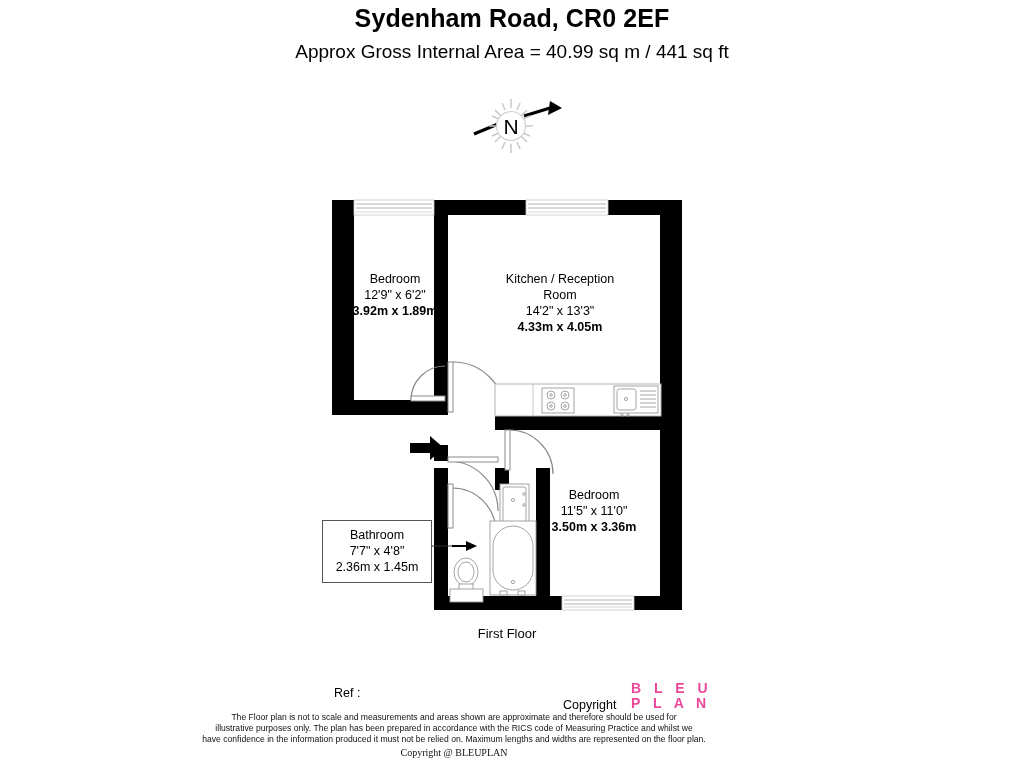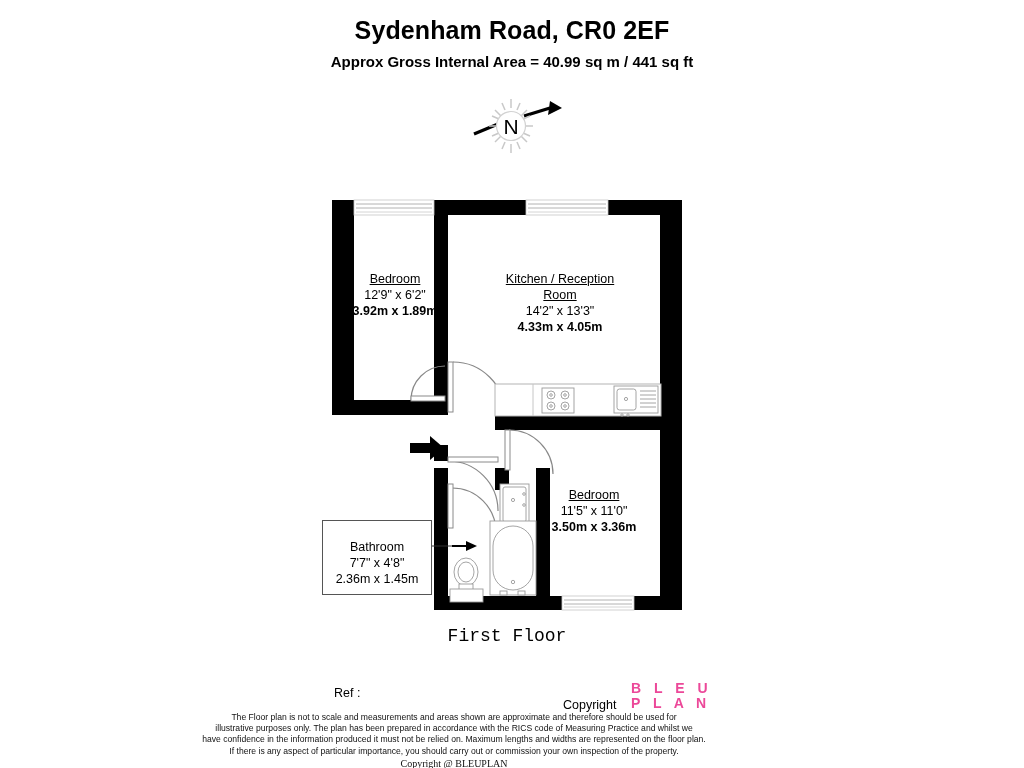--- a/index.html
+++ b/index.html
@@ -20,30 +20,30 @@
   
   .header {
     position: absolute;
     left: 0;
     top: 0;
     width: 1024px;
     text-align: center;
   }
   .plan-title {
     margin: 0;
-    padding-top: 16px;
+    padding-top: 4px;
     font-size: 25px;
     font-weight: bold;
     letter-spacing: 0.1px;
   }
   .plan-subtitle {
     margin: 0;
     padding-top: 8px;
-    font-size: 15px;
-    font-weight: bold;
+    font-size: 19px;
+    font-weight: normal;
   }
 
   
   .compass {
     position: absolute;
     left: 462px;
     top: 92px;
     width: 106px;
     height: 66px;
   }
@@ -59,51 +59,50 @@
   }
 
   
   .room-label {
     position: absolute;
     text-align: center;
     font-size: 12.5px;
     line-height: 16px;
     white-space: nowrap;
   }
-  .room-label .rl-name { display: block; text-decoration: underline; }
+  .room-label .rl-name { display: block; }
   .room-label .rl-imp  { display: block; }
   .room-label .rl-met  { display: block; font-weight: bold; }
 
   #label-bedroom1 { left: 330px; top: 271px; width: 130px; }
   #label-kitchen  { left: 480px; top: 271px; width: 160px; }
   #label-bedroom2 { left: 529px; top: 487px; width: 130px; }
 
   .callout-box {
     position: absolute;
     left: 322px;
     top: 520px;
     width: 100px;
-    padding: 18px 4px 7px 4px;
+    padding: 6px 4px 7px 4px;
     border: 1px solid #555555;
     background: #ffffff;
     text-align: center;
     font-size: 12.5px;
     line-height: 16px;
     white-space: nowrap;
   }
   .callout-box span { display: block; }
 
   .floor-caption {
     position: absolute;
     left: 407px;
     top: 626px;
     width: 200px;
     text-align: center;
-    font-size: 18px;
-    font-family: Liberation Mono, monospace;
+    font-size: 13px;
   }
 
   
   .footer {
     position: absolute;
     left: 0;
     top: 686px;
     width: 1024px;
   }
   .footer-row {
@@ -362,16 +361,15 @@
     <span class="copyright-text">Copyright</span>
     <div class="logo">
       <span>B L E U</span>
       <span>P L A N</span>
     </div>
   </div>
   <div class="disclaimer">
     <p>The Floor plan is not to scale and measurements and areas shown are approximate and therefore should be used for</p>
     <p>illustrative purposes only. The plan has been prepared in accordance with the RICS code of Measuring Practice and whilst we</p>
     <p>have confidence in the information produced it must not be relied on. Maximum lengths and widths are represented on the floor plan.</p>
-    <p>If there is any aspect of particular importance, you should carry out or commission your own inspection of the property.</p>
     <p class="copy-line">Copyright @ BLEUPLAN</p>
   </div>
 </div>
 
 </body></html>

